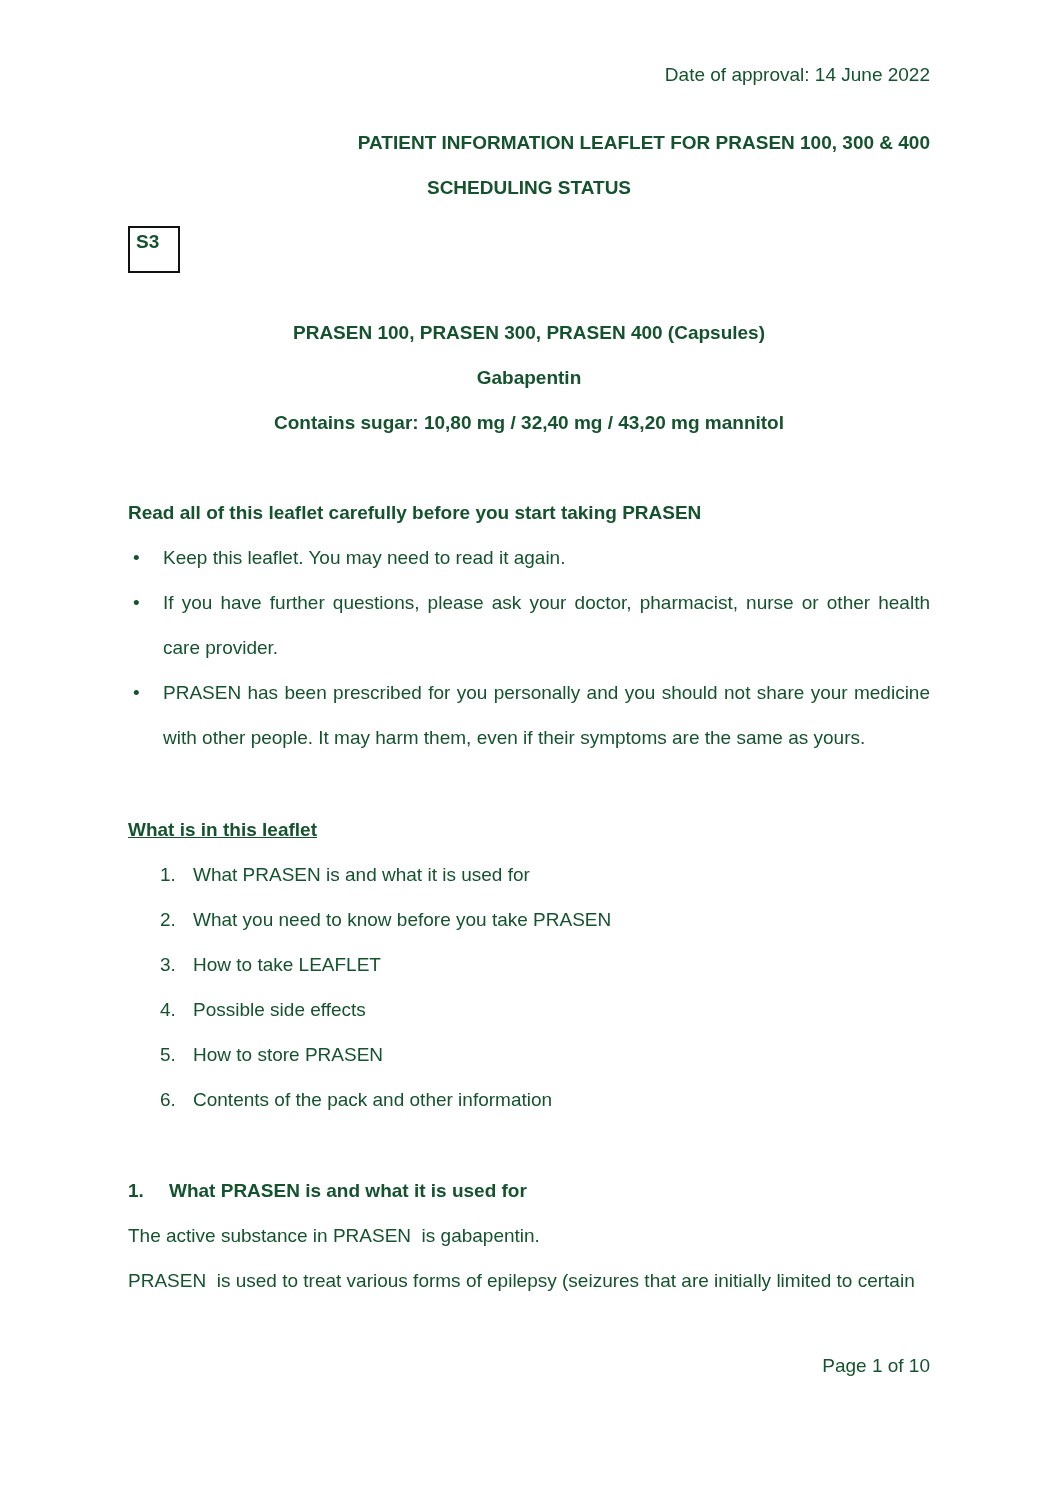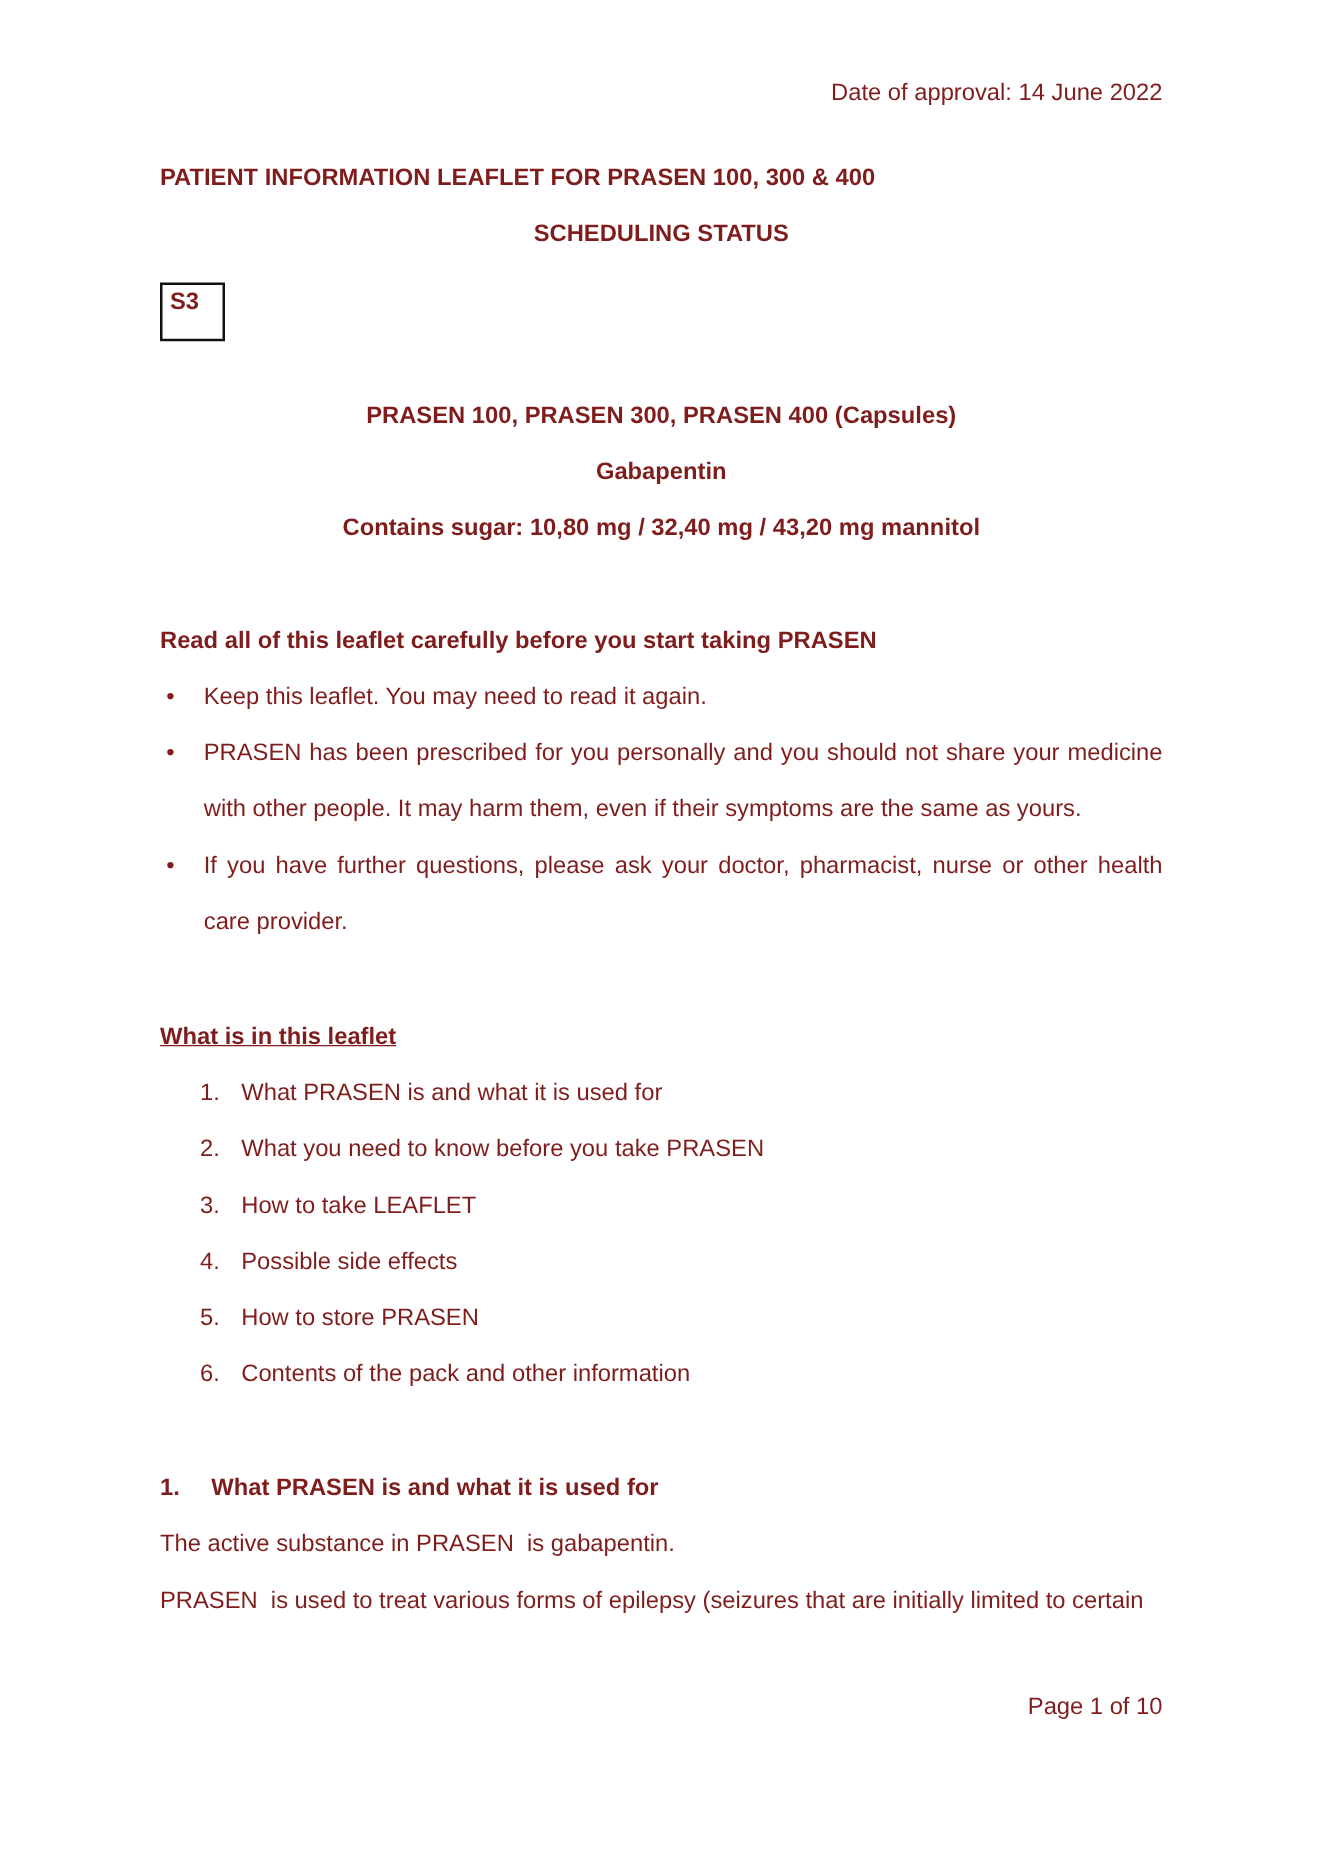--- a/index.html
+++ b/index.html
@@ -2,32 +2,32 @@
 <html><head>
 <meta charset="utf-8">
 <style>
   * { margin: 0; padding: 0; box-sizing: border-box; }
   html, body { background: #ffffff; }
   .page {
     position: relative;
     width: 1058px;
     height: 1497px;
     background: #ffffff;
-    color: #7f1d1d;
+    color: #14532d;
     font-family: "Liberation Sans", sans-serif;
     font-size: 19px;
     line-height: 45px;
     padding: 52px 128px 0 128px;
     overflow: hidden;
   }
   .right   { text-align: right; }
   .center  { text-align: center; }
   .bold    { font-weight: bold; }
 
-  .doc-title      { margin-top: 23px; text-align: left; font-weight: bold; }
+  .doc-title      { margin-top: 23px; text-align: right; font-weight: bold; }
   .sched-label    { font-weight: bold; text-align: center; }
   .sched-box {
     margin-top: 16px;
     width: 52px;
     height: 47px;
     border: 2px solid #111111;
     font-weight: bold;
     line-height: 24px;
     padding: 2px 0 0 6px;
   }
@@ -70,25 +70,25 @@
   <div class="center bold">Contains sugar: 10,80 mg / 32,40 mg / 43,20 mg mannitol</div>
 
   <div class="read-heading">Read all of this leaflet carefully before you start taking PRASEN</div>
 
   <div class="bullet">
     <span class="bullet-marker"></span>
     <span class="bullet-text">Keep this leaflet. You may need to read it again.</span>
   </div>
   <div class="bullet">
     <span class="bullet-marker"></span>
-    <span class="bullet-text">PRASEN has been prescribed for you personally and you should not share your medicine with other people. It may harm them, even if their symptoms are the same as yours.</span>
+    <span class="bullet-text">If you have further questions, please ask your doctor, pharmacist, nurse or other health care provider.</span>
   </div>
   <div class="bullet">
     <span class="bullet-marker"></span>
-    <span class="bullet-text">If you have further questions, please ask your doctor, pharmacist, nurse or other health care provider.</span>
+    <span class="bullet-text">PRASEN has been prescribed for you personally and you should not share your medicine with other people. It may harm them, even if their symptoms are the same as yours.</span>
   </div>
 
   <div class="toc-heading">What is in this leaflet</div>
 
   <div class="toc-item">
     <span class="toc-num">1.</span>
     <span class="toc-text">What PRASEN is and what it is used for</span>
   </div>
   <div class="toc-item">
     <span class="toc-num">2.</span>

